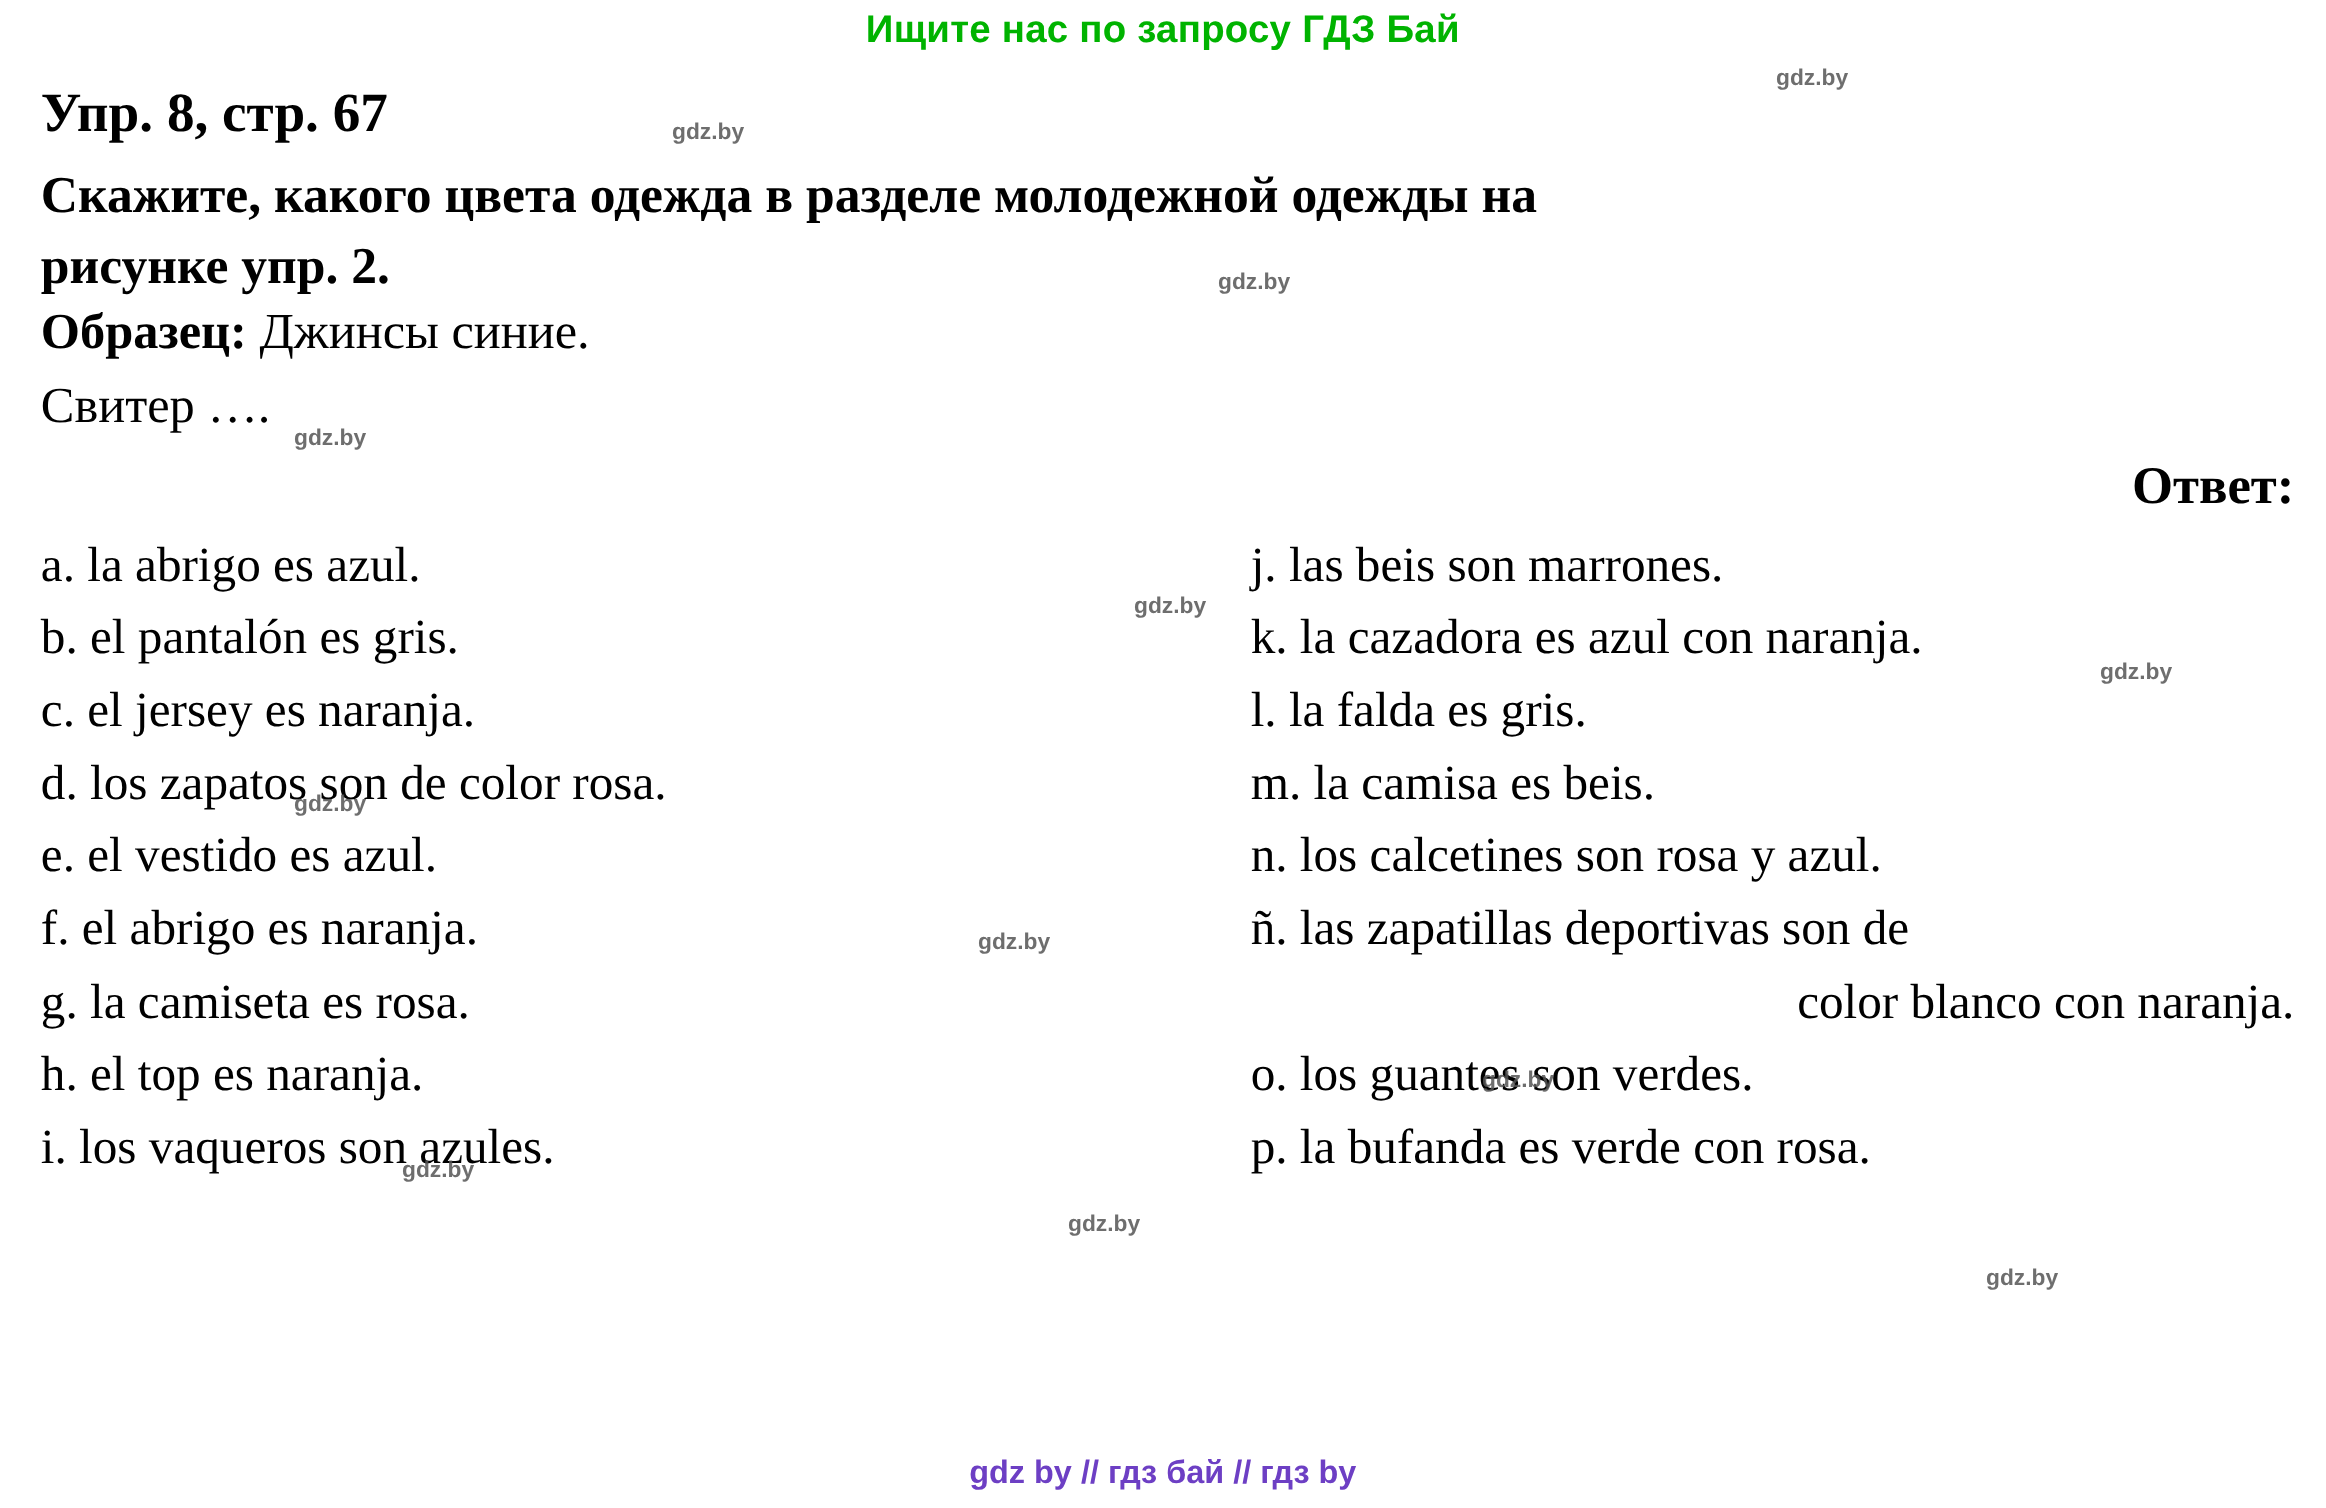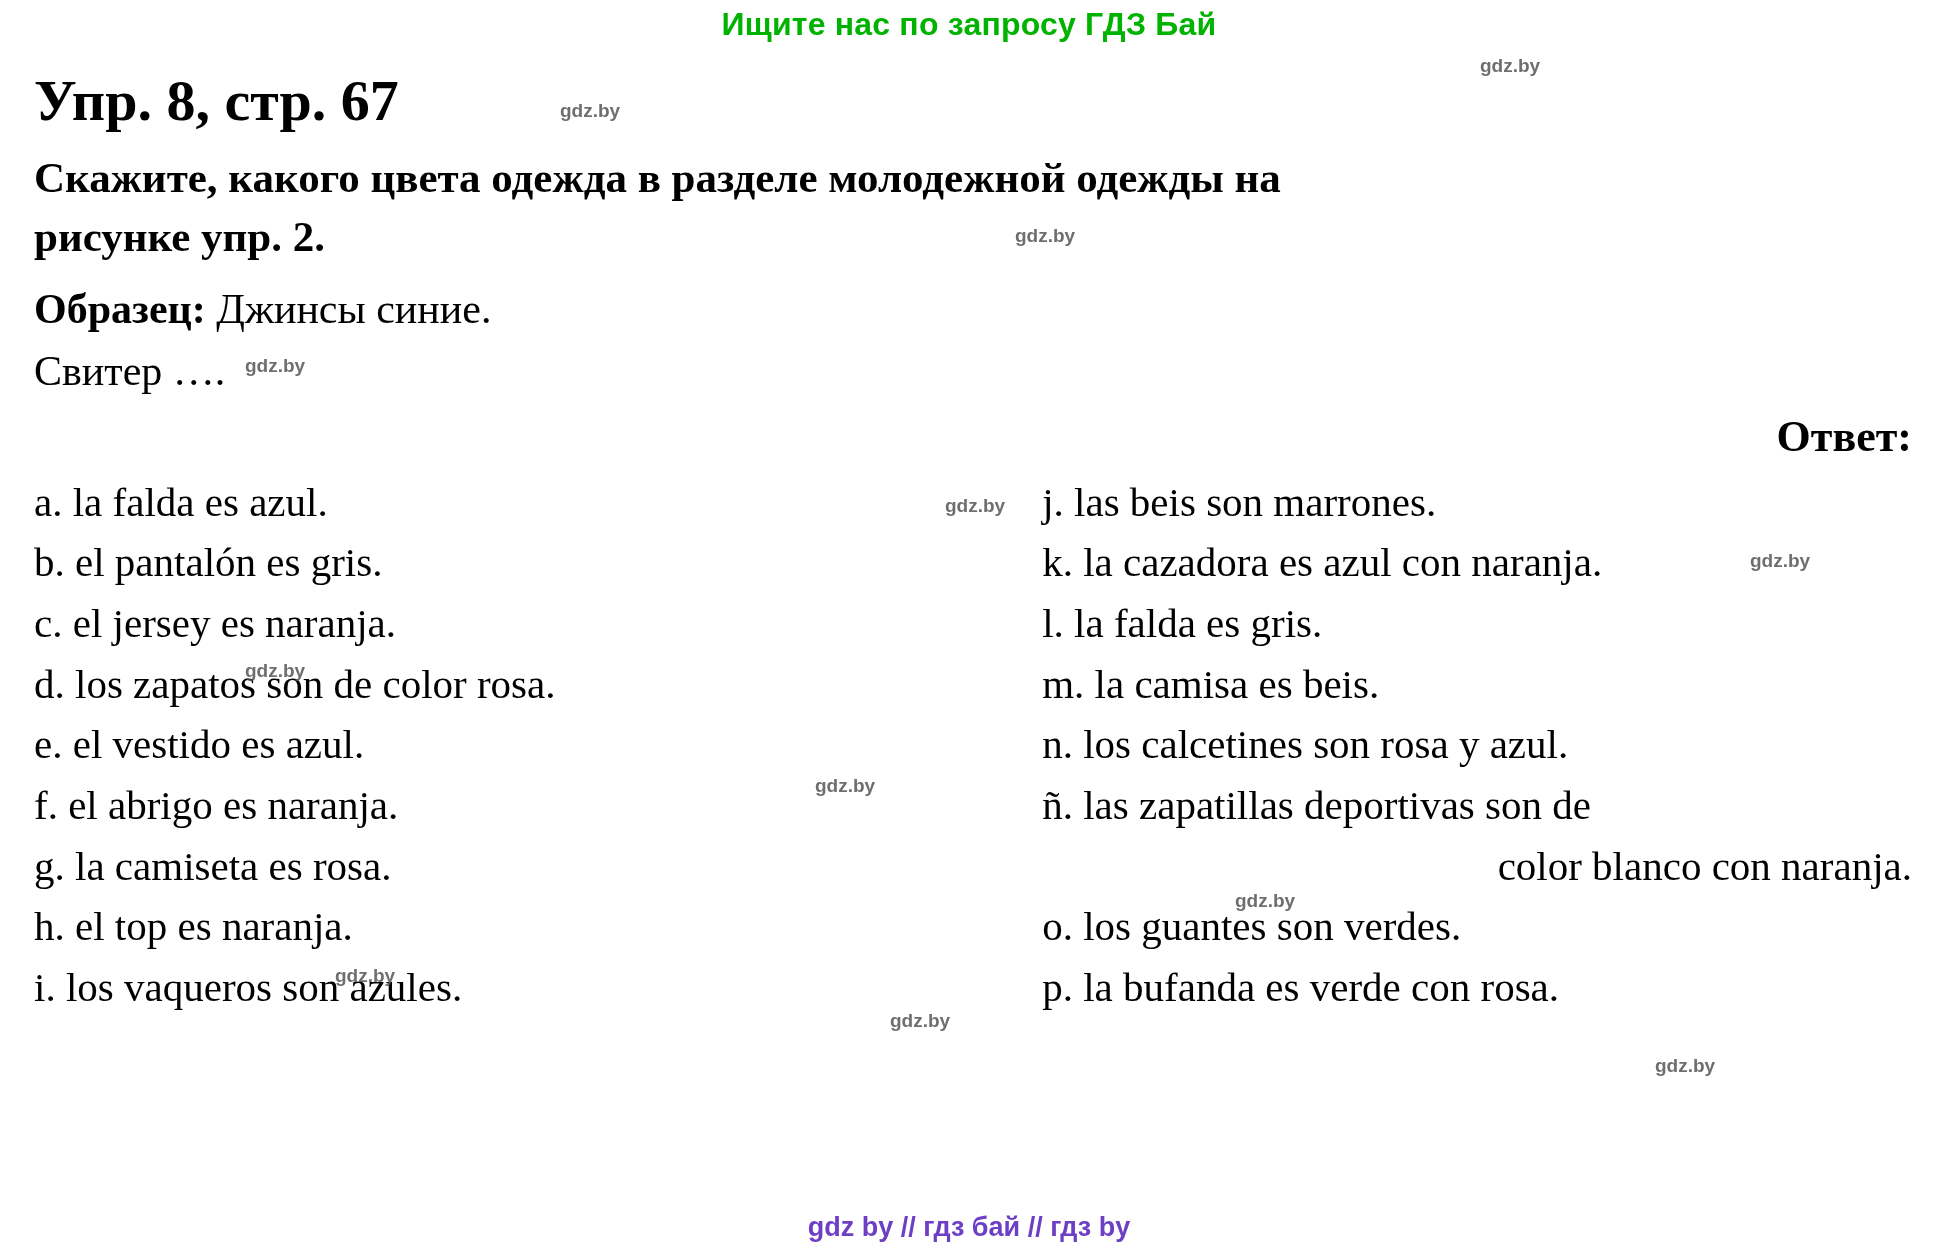--- a/index.html
+++ b/index.html
@@ -27,42 +27,41 @@
     color: #00b300;
     font-family: "Liberation Sans", sans-serif;
     font-weight: bold;
     font-size: 32px;
     padding-top: 6px;
     letter-spacing: 0.2px;
   }
   .exercise-title {
     font-family: "Liberation Serif", serif;
     font-weight: bold;
-    font-size: 58px;
+    font-size: 46px;
     margin-top: 24px;
     margin-left: 8px;
   }
   .task-text {
     font-family: "Liberation Serif", serif;
     font-weight: bold;
     font-size: 43px;
     line-height: 1.38;
     text-align: justify;
     text-justify: inter-word;
     margin-top: 14px;
     margin-left: 8px;
     margin-right: 8px;
   }
   .task-text span.last-line {
     display: block;
     text-align: left;
   }
   .sample-line {
     font-size: 42px;
-    margin-top: 18px;
     margin-left: 8px;
   }
   .sample-line b {
     font-weight: bold;
   }
   .svitar-line {
     font-size: 42px;
     margin-top: 14px;
     margin-left: 8px;
   }
@@ -140,21 +139,21 @@
     <b>Образец:</b>
     <span>Джинсы синие.</span>
   </div>
 
   <div class="svitar-line">Свитер ….</div>
 
   <div class="answer-label">Ответ:</div>
 
   <div class="answers">
     <div class="col col-left">
-      <div class="ans">a. la falda es azul.</div>
+      <div class="ans">a. la abrigo es azul.</div>
       <div class="ans">b. el pantalón es gris.</div>
       <div class="ans">c. el jersey es naranja.</div>
       <div class="ans">d. los zapatos son de color rosa.</div>
       <div class="ans">e. el vestido es azul.</div>
       <div class="ans">f. el abrigo es naranja.</div>
       <div class="ans">g. la camiseta es rosa.</div>
       <div class="ans">h. el top es naranja.</div>
       <div class="ans">i. los vaqueros son azules.</div>
     </div>
     <div class="col col-right">

